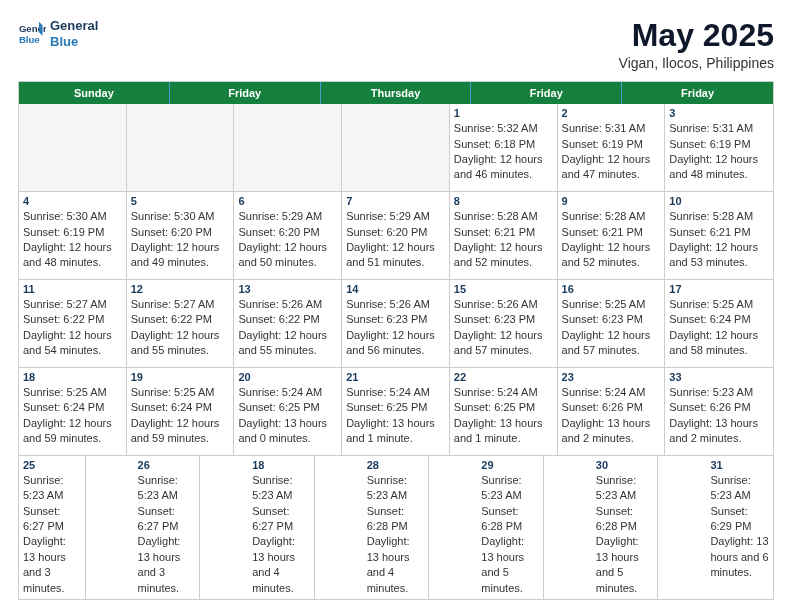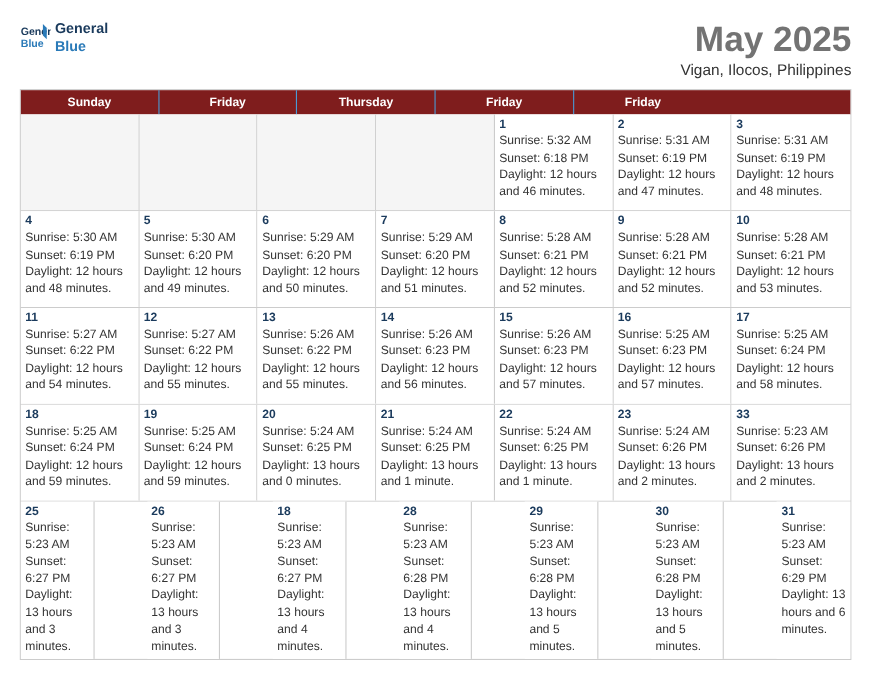--- a/index.html
+++ b/index.html
@@ -31,38 +31,38 @@
     .logo-icon {
       width: 28px;
       height: 28px;
     }
     .title-block {
       text-align: right;
     }
     .main-title {
       font-size: 32px;
       font-weight: bold;
-      color: #737373;
+      color: #0f172a;
       line-height: 1.1;
     }
     .subtitle {
       font-size: 14px;
       color: #333;
       margin-top: 2px;
     }
     .calendar {
       flex: 1;
       display: flex;
       flex-direction: column;
       border: 1px solid #ccc;
     }
     .cal-header-row {
       display: grid;
-      grid-template-columns: repeat(6, 1fr);
-      background: #7f1d1d;
+      grid-template-columns: repeat(5, 1fr);
+      background: #15803d;
     }
     .cal-header-cell {
       color: #fff;
       font-size: 11px;
       font-weight: bold;
       text-align: center;
       padding: 5px 2px;
       border-right: 1px solid #4a9ad4;
     }
     .cal-header-cell:last-child { border-right: none; }

